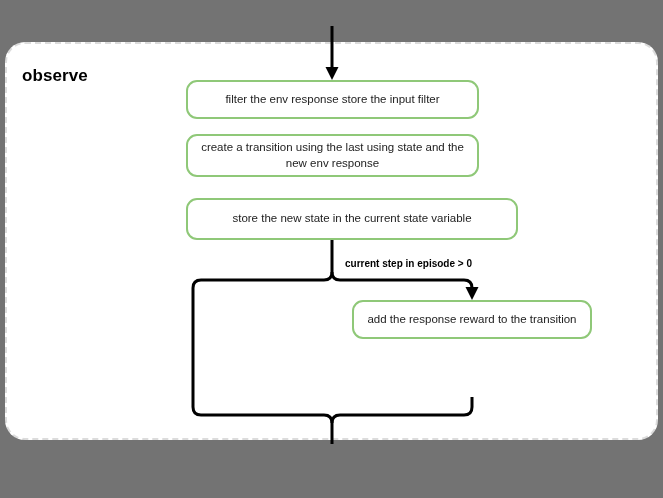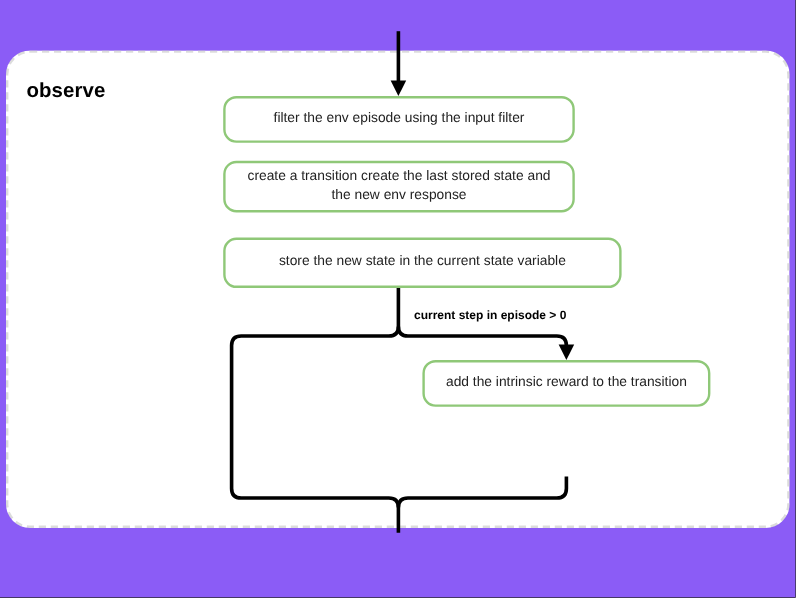--- a/index.html
+++ b/index.html
@@ -8,21 +8,21 @@
     padding: 0;
     background: #000000;
   }
   body {
     font-family: "Liberation Sans", sans-serif;
   }
   #canvas {
     position: relative;
     width: 663px;
     height: 498px;
-    background: #8b5cf6;
+    background: #737373;
     overflow: hidden;
   }
   
   #scope-container {
     position: absolute;
     left: 5px;
     top: 42px;
     width: 653px;
     height: 398px;
     background: #ffffff;
@@ -89,27 +89,27 @@
 </style>
 </head>
 <body>
 
 <div id="canvas">
 
   <div id="scope-container"></div>
 
   <div id="scope-title">observe</div>
 
-  <div class="node" id="node-filter">filter the env episode using the input filter</div>
+  <div class="node" id="node-filter">filter the env response store the input filter</div>
 
-  <div class="node" id="node-create">create a transition create the last stored state and the new env response</div>
+  <div class="node" id="node-create">create a transition using the last using state and the new env response</div>
 
   <div class="node" id="node-store-state">store the new state in the current state variable</div>
 
-  <div class="node" id="node-intrinsic">add the intrinsic reward to the transition</div>
+  <div class="node" id="node-intrinsic">add the response reward to the transition</div>
 
 
   <div id="branch-label">current step in episode &gt; 0</div>
 
   <svg id="connectors" viewBox="0 0 663 498">
 
     <line x1="332" y1="26" x2="332" y2="72"></line>
     <polygon points="332,80 325.5,67 338.5,67" fill="#000000"></polygon>
 
     <path d="M 332 240 L 332 272 Q 332 280 340 280 L 464 280 Q 472 280 472 288 L 472 292"></path>

